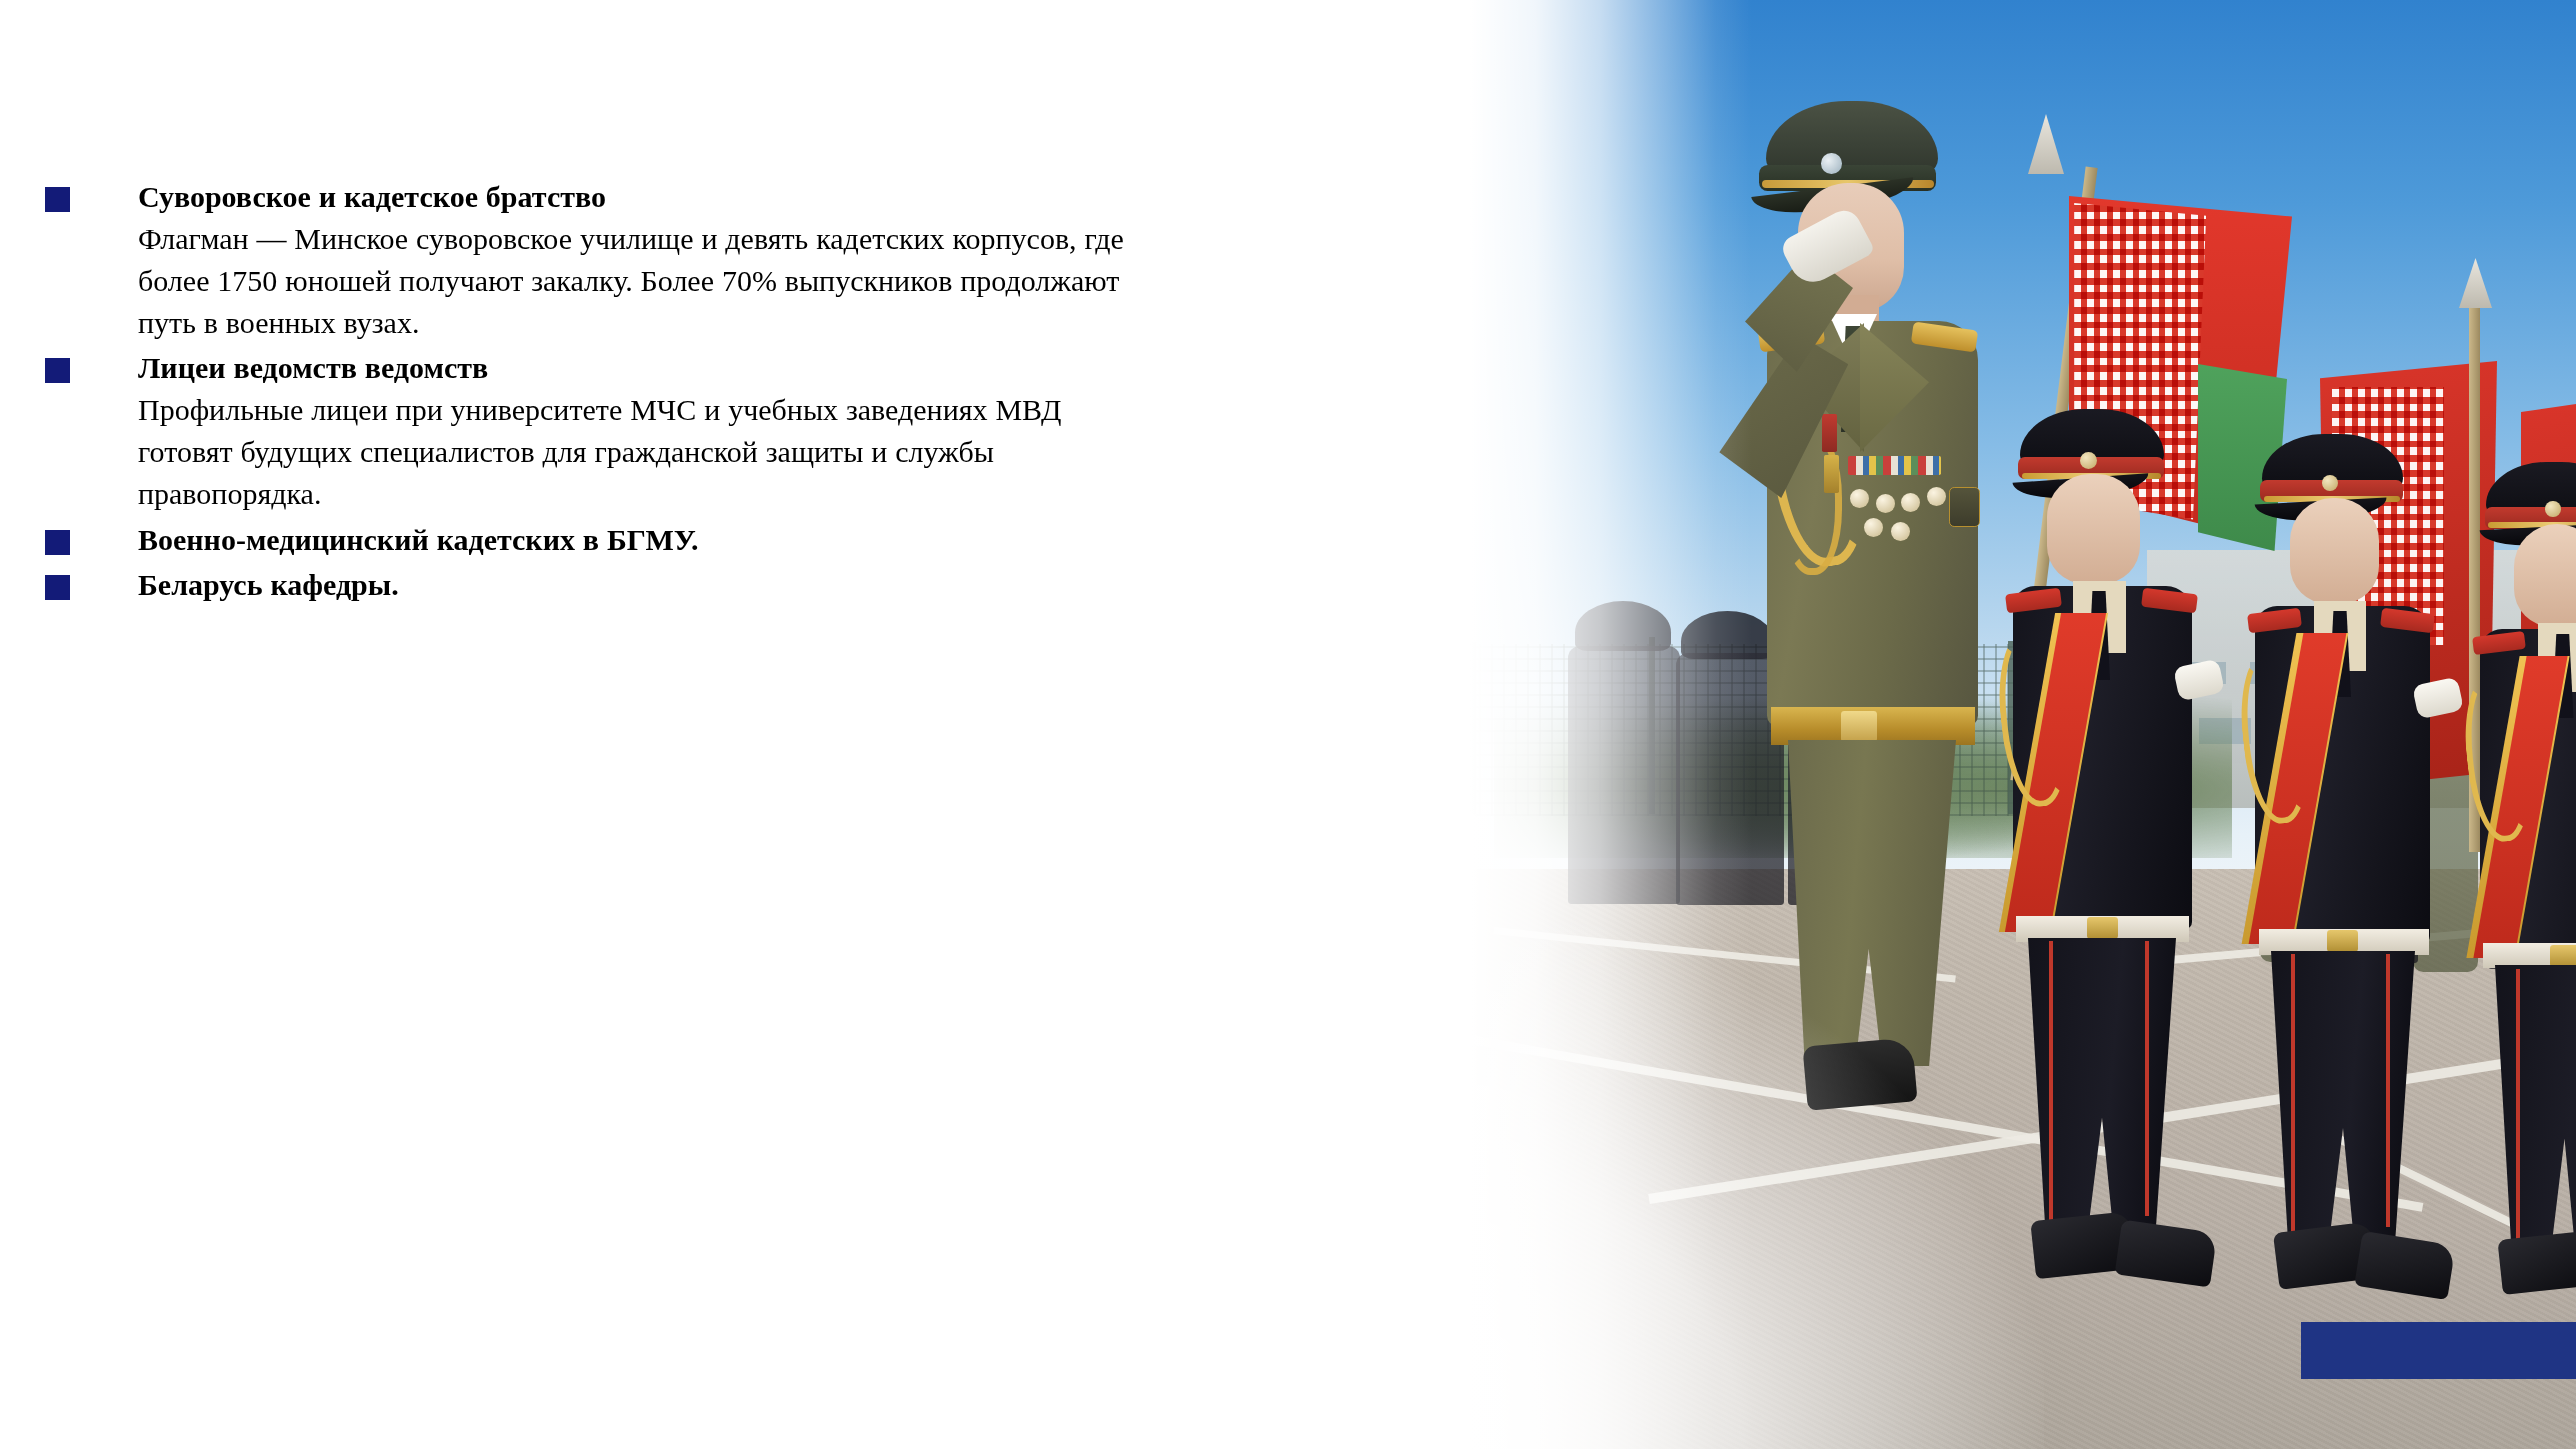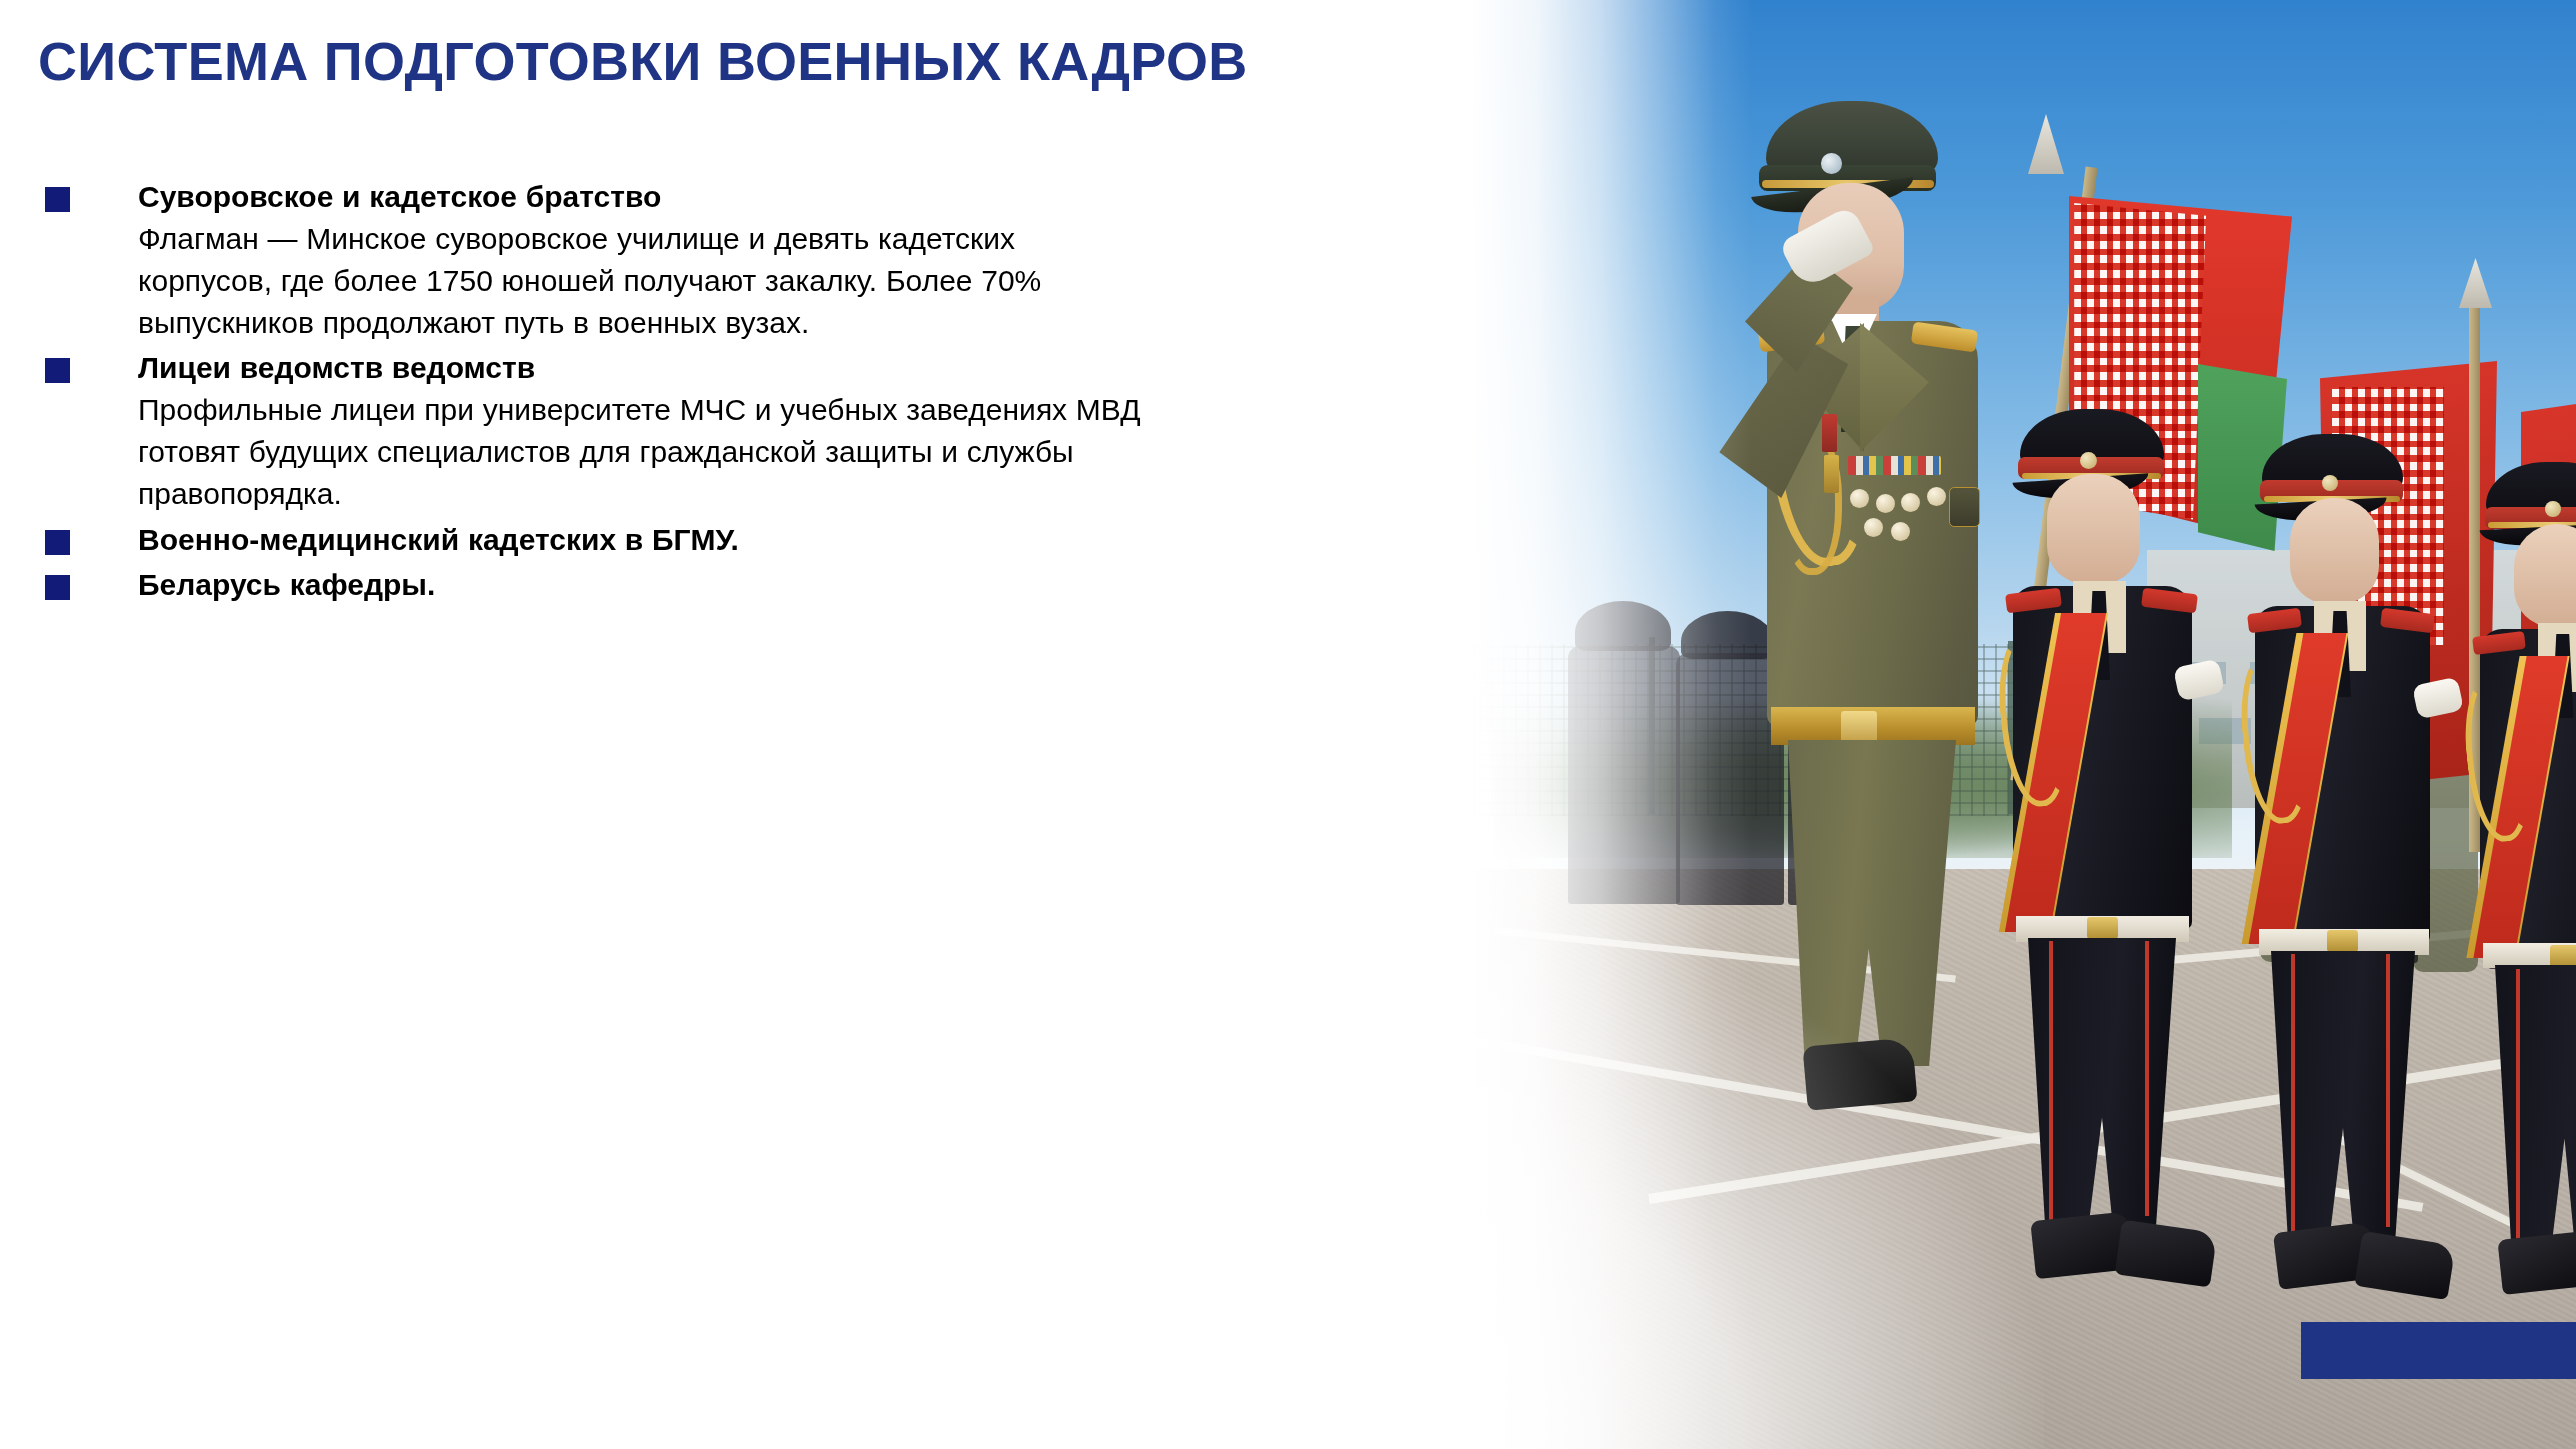--- a/index.html
+++ b/index.html
@@ -23,20 +23,21 @@
     white-space:nowrap;
   }
 
   .bullets{
     position:absolute;left:38px;top:176px;width:1116px;
   }
   .bullet-row{
     position:relative;
     padding-left:100px;
     margin:0 0 3.4px 0;
+    font-family:Liberation Serif, serif;
   }
   .bullet-marker{
     position:absolute;left:6.9px;top:11px;
     width:25px;height:25px;background:#131B78;
   }
   .bullet-text{
     font-size:30px;
     line-height:42px;
     color:#000000;
     text-align:left;
@@ -466,21 +467,20 @@
 
       <div class="fade-left"></div>
       <div class="fade-bottom-left"></div>
     </div>
   </div>
 
   <div class="accent-bar"></div>
 
   <div class="content">
 
-    <div class="slide-title">СИСТЕМА ПОДГОТОВКИ ВОЕННЫХ КАДРОВ</div>
 
     <div class="bullets">
 
       <div class="bullet-row">
         <span class="bullet-marker"></span>
         <div class="bullet-text"><span class="lead">Суворовское и кадетское братство</span><br><span>Флагман — Минское суворовское училище и девять кадетских корпусов, где более 1750 юношей получают закалку. Более 70% выпускников продолжают путь в военных вузах.</span></div>
       </div>
 
       <div class="bullet-row">
         <span class="bullet-marker"></span>

